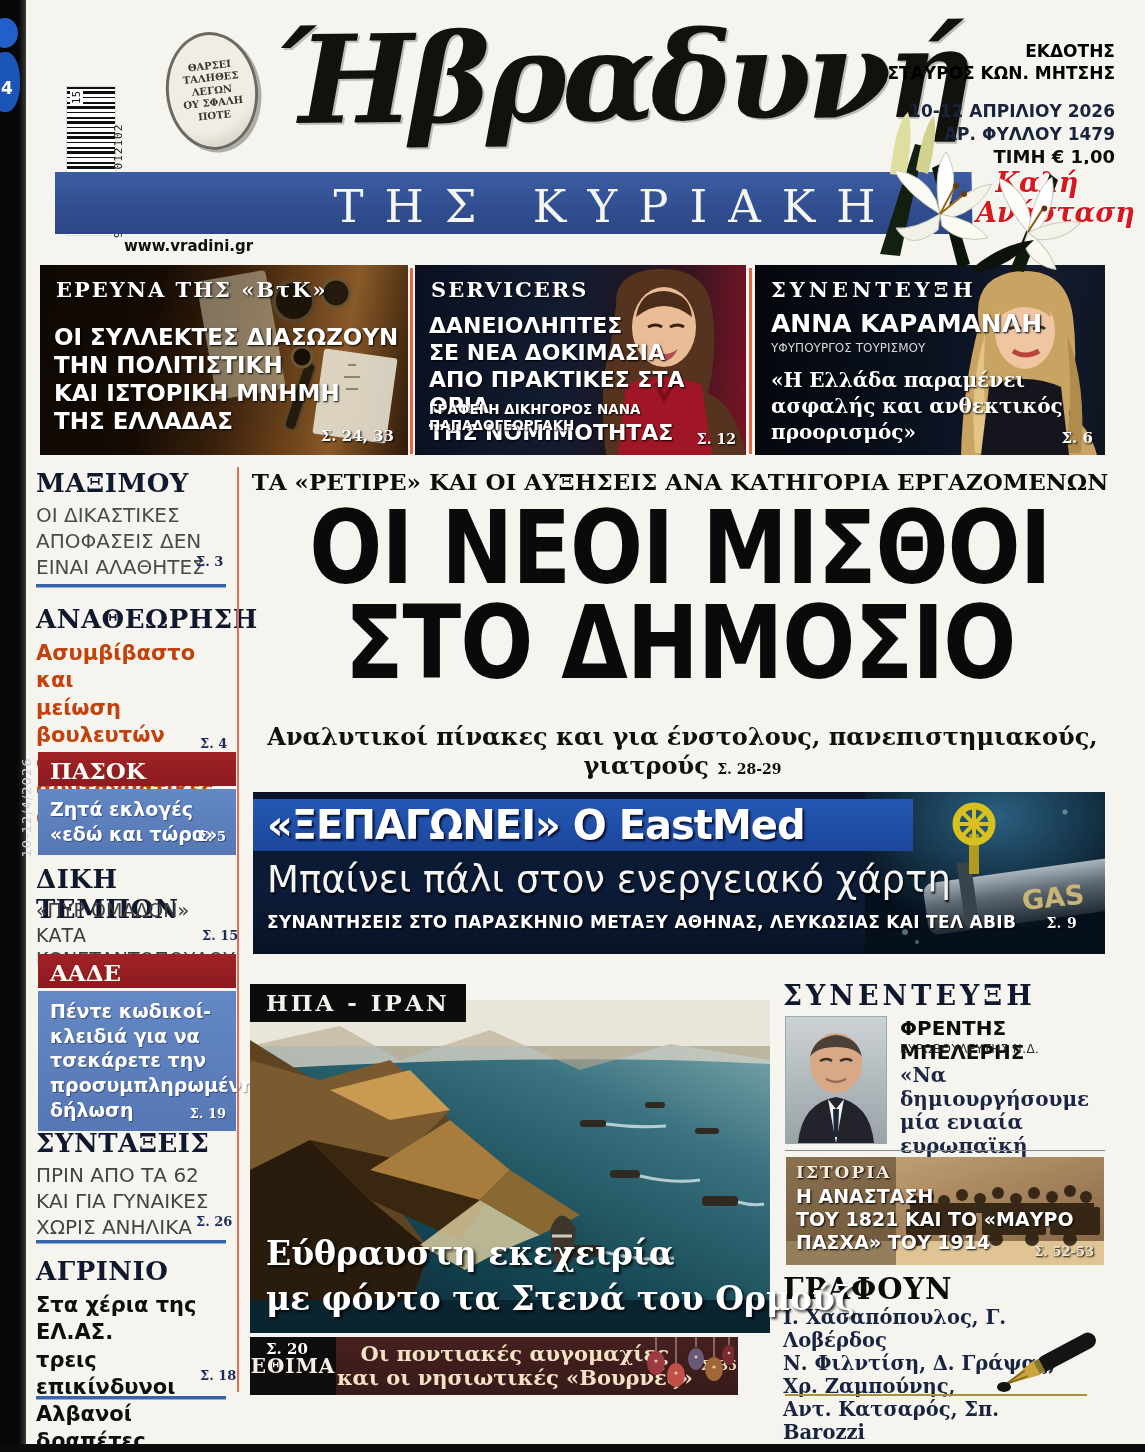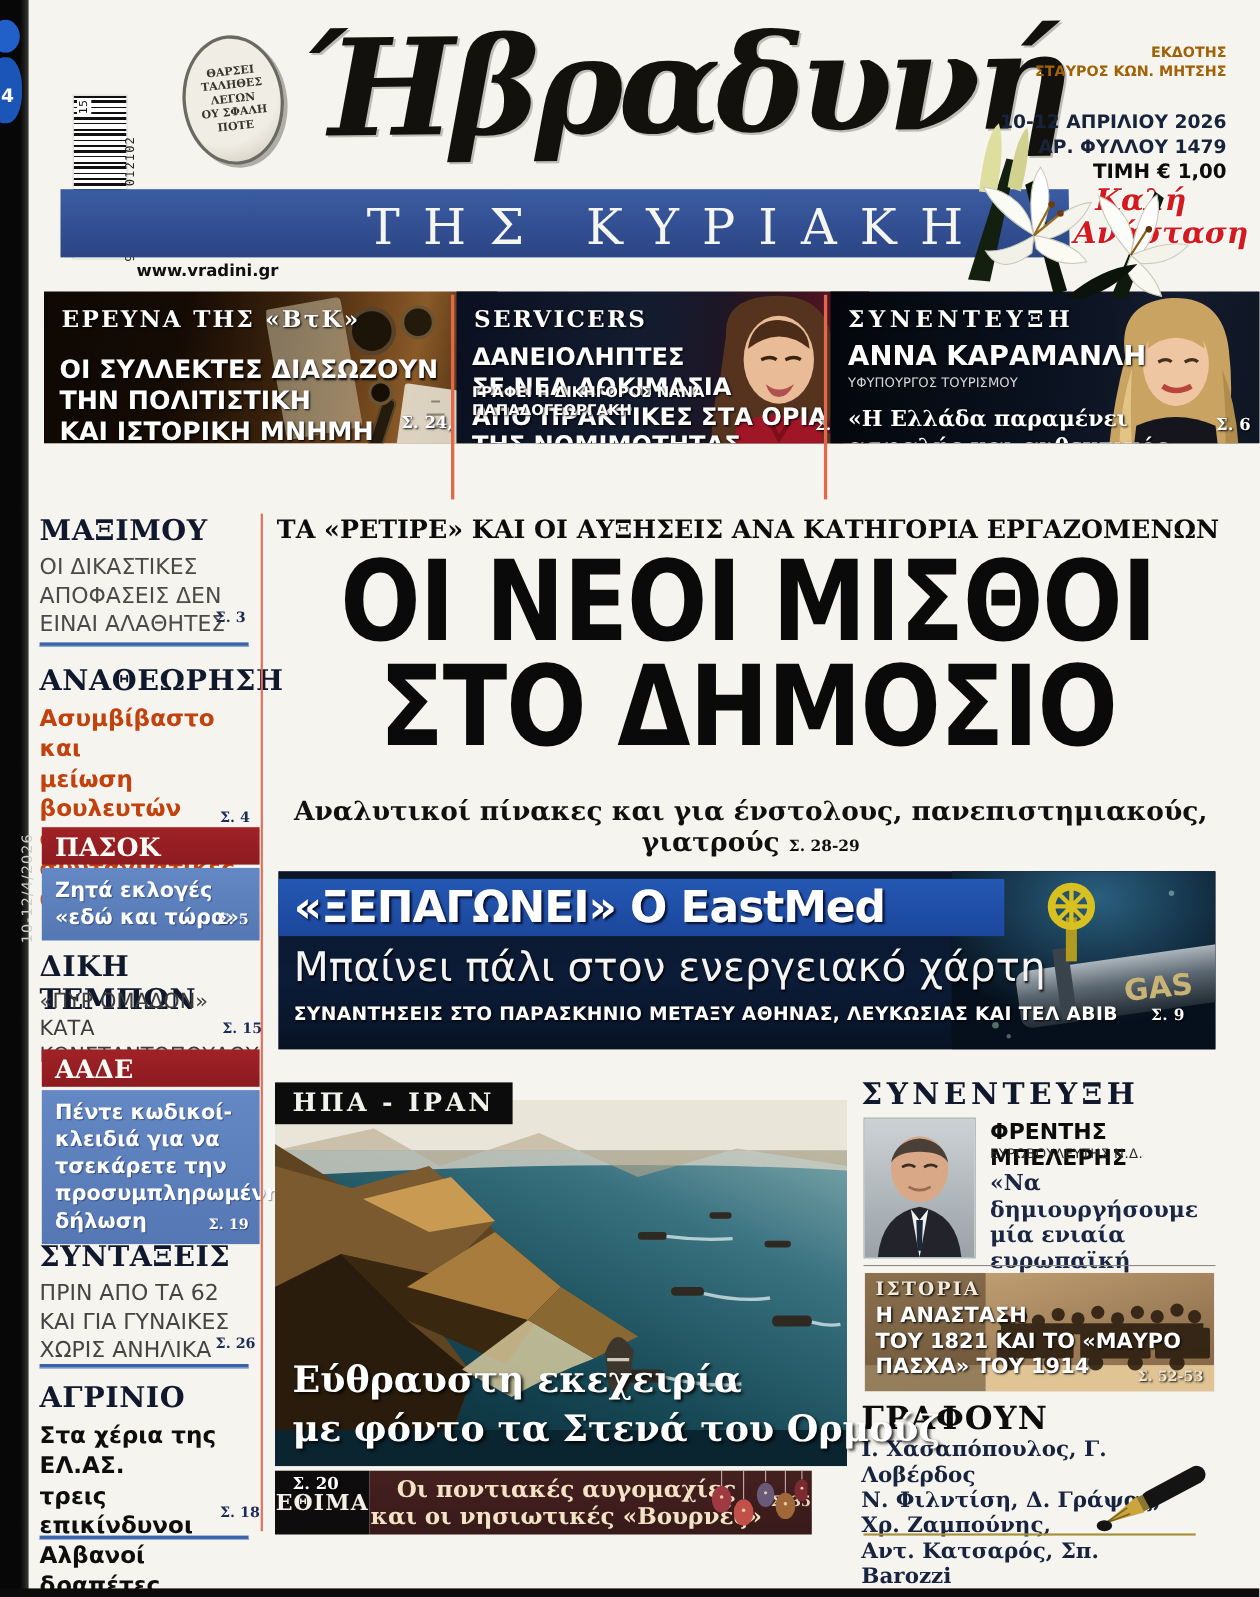--- a/index.html
+++ b/index.html
@@ -26,28 +26,28 @@
     border:3px solid #6a6a62;box-shadow:3px 3px 0 rgba(40,40,35,.35);transform:rotate(-6deg);
     display:flex;align-items:center;justify-content:center;}
   #seal .txt{font-size:10px;font-weight:bold;color:#38352c;text-align:center;line-height:1.25;
     font-family:"DejaVu Serif","Liberation Serif",serif;}
   #logo{left:276px;top:16px;width:640px;text-align:center;font-style:italic;font-weight:bold;
     font-size:122px;letter-spacing:-5px;color:#13110e;transform:rotate(-.6deg);line-height:1;
     text-shadow:2px 2px 0 rgba(20,18,14,.25);}
   #band{left:55px;top:172px;width:1032px;height:62px;background:linear-gradient(180deg,#3c5ca2 0,#324f92 55%,#2c4684 100%);}
   #band-title{left:295px;top:180px;width:640px;text-align:center;color:#f6f6f0;font-size:45px;letter-spacing:21px;}
   #website{left:124px;top:237px;font-size:15px;font-weight:bold;color:#101010;}
-  #pubinfo{left:815px;top:40px;width:300px;text-align:right;color:#a16207;font-weight:bold;font-size:13px;line-height:1.32;}
+  #pubinfo{left:815px;top:40px;width:300px;text-align:right;color:#000000;font-weight:bold;font-size:17px;line-height:1.32;}
   #edinfo{left:815px;top:100px;width:300px;text-align:right;color:#18243c;font-weight:bold;font-size:17px;line-height:1.35;}
   #price{left:815px;top:146px;width:300px;text-align:right;color:#0c0c0c;font-weight:bold;font-size:18px;}
   #greet-box{left:972px;top:165px;width:126px;height:72px;background:#f6f4ee;transform:rotate(-1deg);}
   #greet{left:976px;top:168px;width:122px;text-align:center;font-style:italic;font-weight:bold;
     color:#d5191e;font-size:27px;line-height:1.1;text-shadow:1px 1px 0 #fff,-1px -1px 0 #fff;}
   
-  .card{top:265px;height:138px;color:#fff;overflow:hidden;padding-left:44px;}
+  .card{top:265px;height:190px;color:#fff;overflow:hidden;}
   #card1{left:40px;width:368px;background:linear-gradient(100deg,#0e0803 0,#150b04 30%,#3a220c 52%,#6e441c 70%,#8a5a28 80%,#2e1a08 100%);}
   #card2{left:415px;width:331px;background:linear-gradient(95deg,#0a1020 0,#131c30 45%,#1c1626 62%,#3a1420 80%,#7a1424 100%);}
   #card3{left:755px;width:350px;background:linear-gradient(95deg,#04060b 0,#0a1220 50%,#141c2e 78%,#0e1522 100%);}
   .card .kick{position:absolute;left:16px;top:12px;font-size:21px;font-weight:bold;letter-spacing:2px;
     font-family:"DejaVu Serif","Liberation Serif",serif;text-shadow:1px 1px 2px #000;}
   .card .head{position:absolute;left:14px;font-weight:bold;line-height:1.22;text-shadow:1px 1px 2px #000;}
   .pageref{font-family:"DejaVu Serif","Liberation Serif",serif;font-weight:bold;}
   .card .pageref{position:absolute;color:#fff;font-size:15px;text-shadow:1px 1px 2px #000;}
   .vrule{top:268px;height:186px;width:3px;background:#e2684a;}
   

